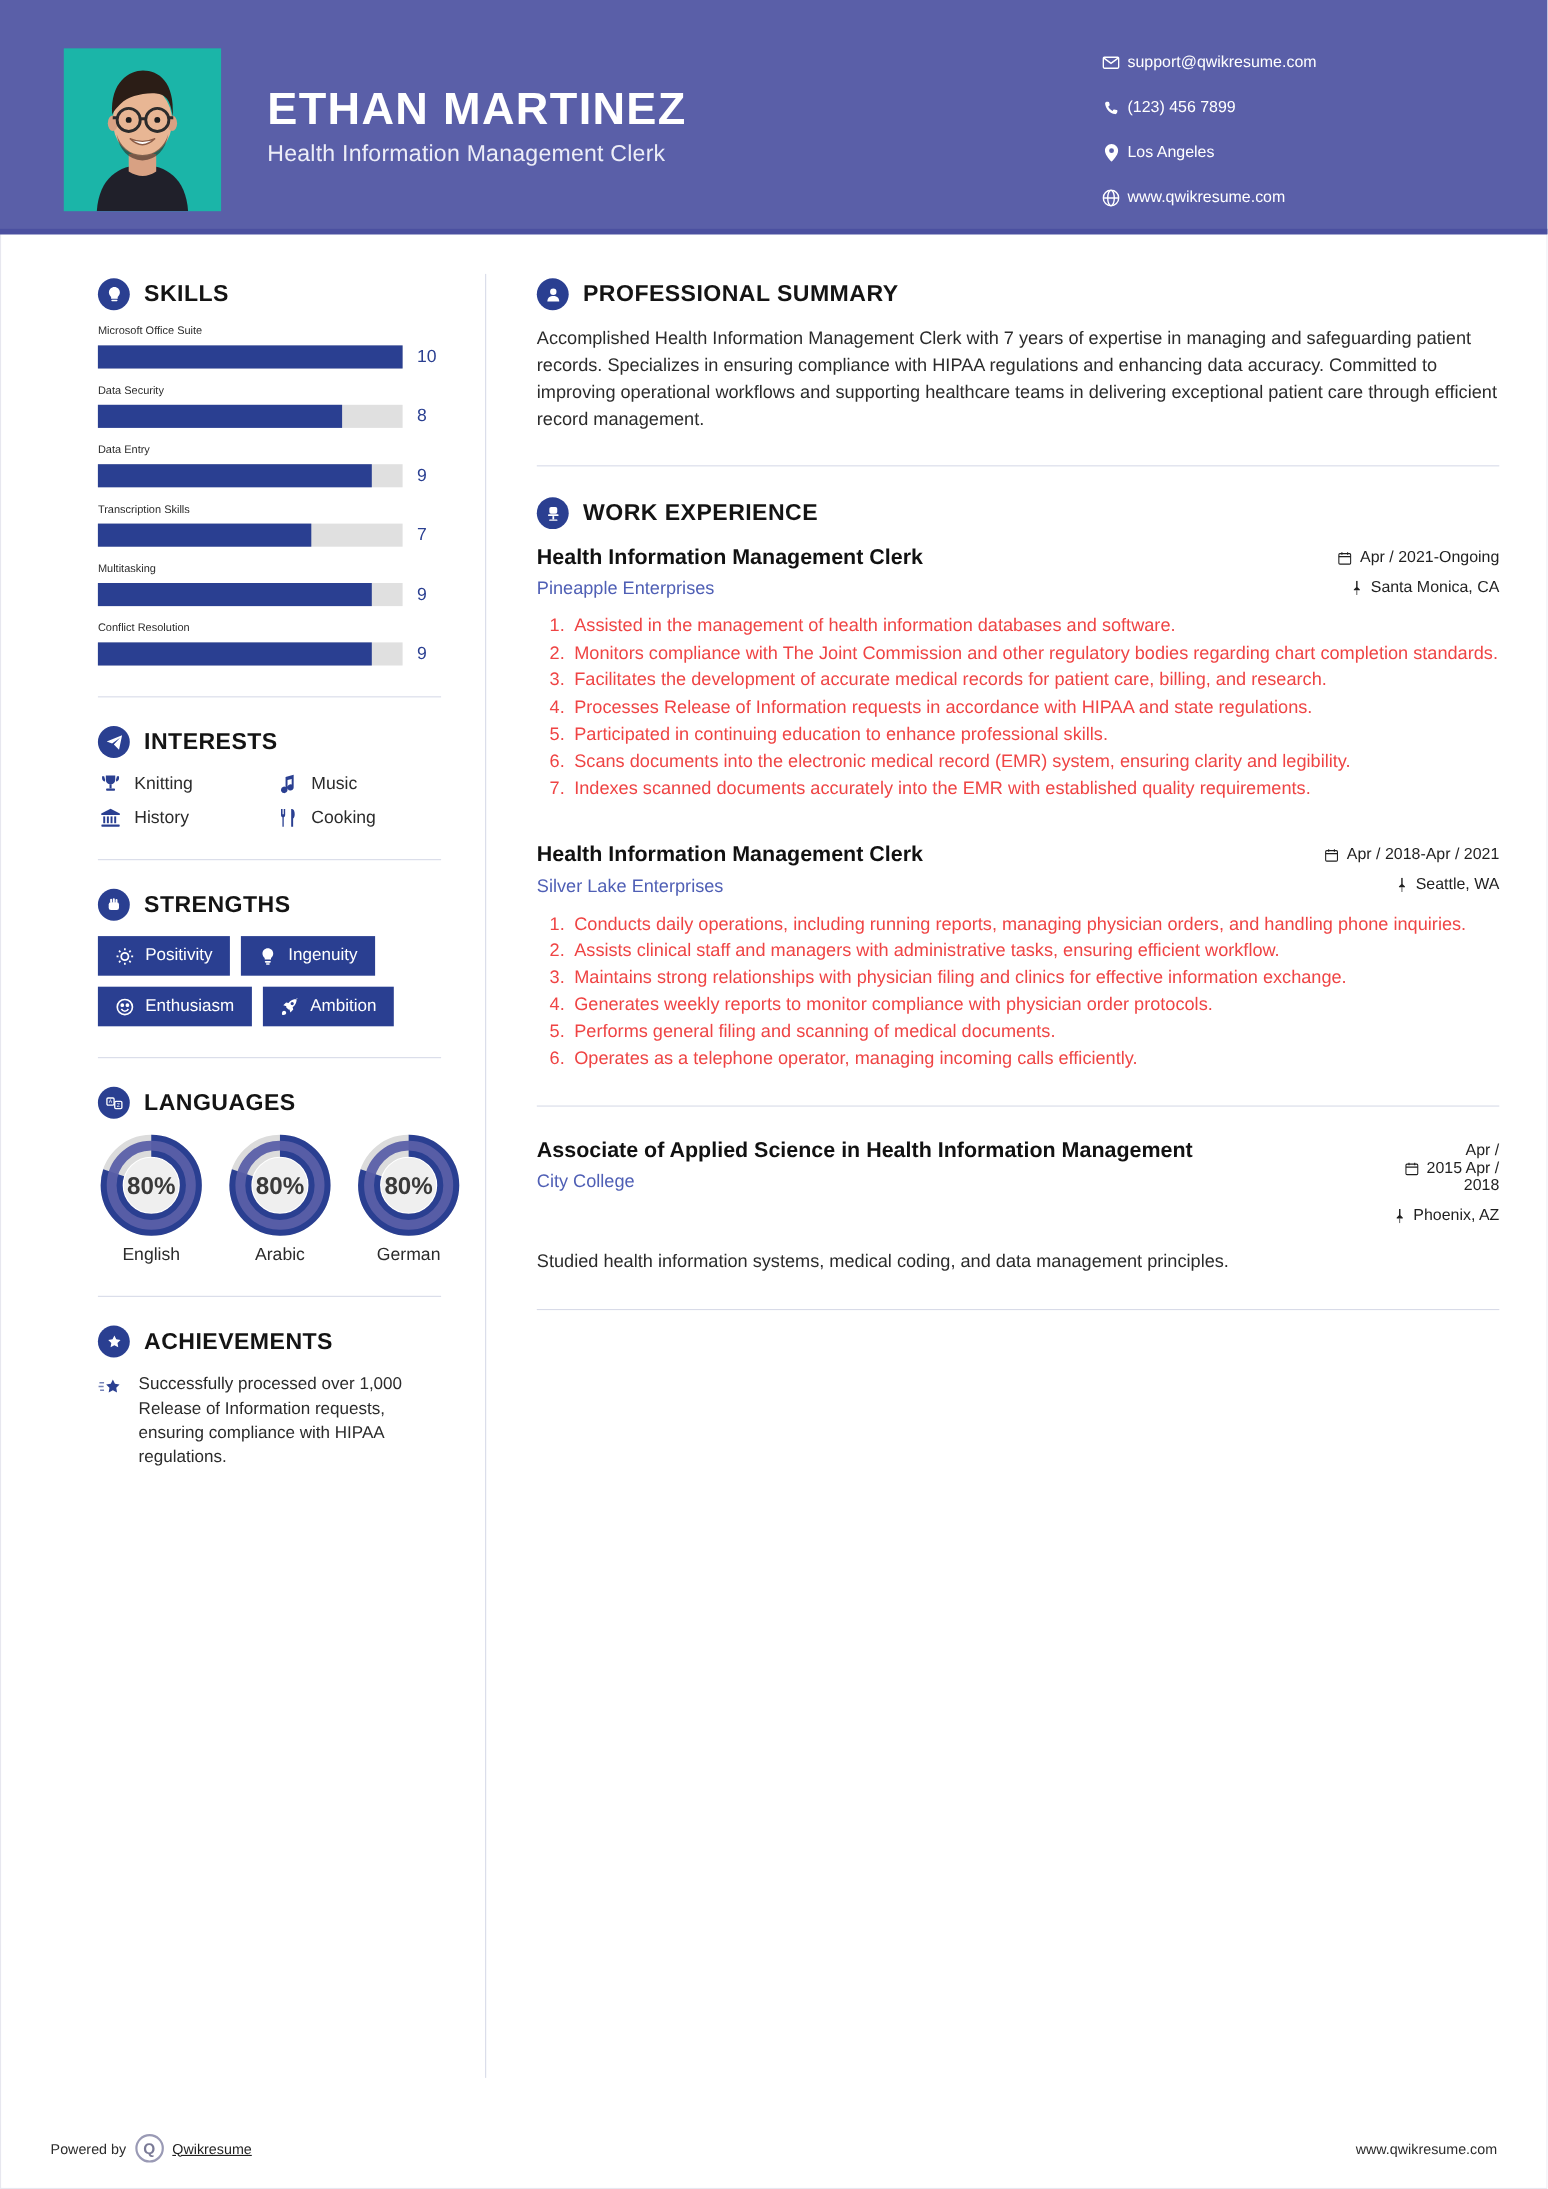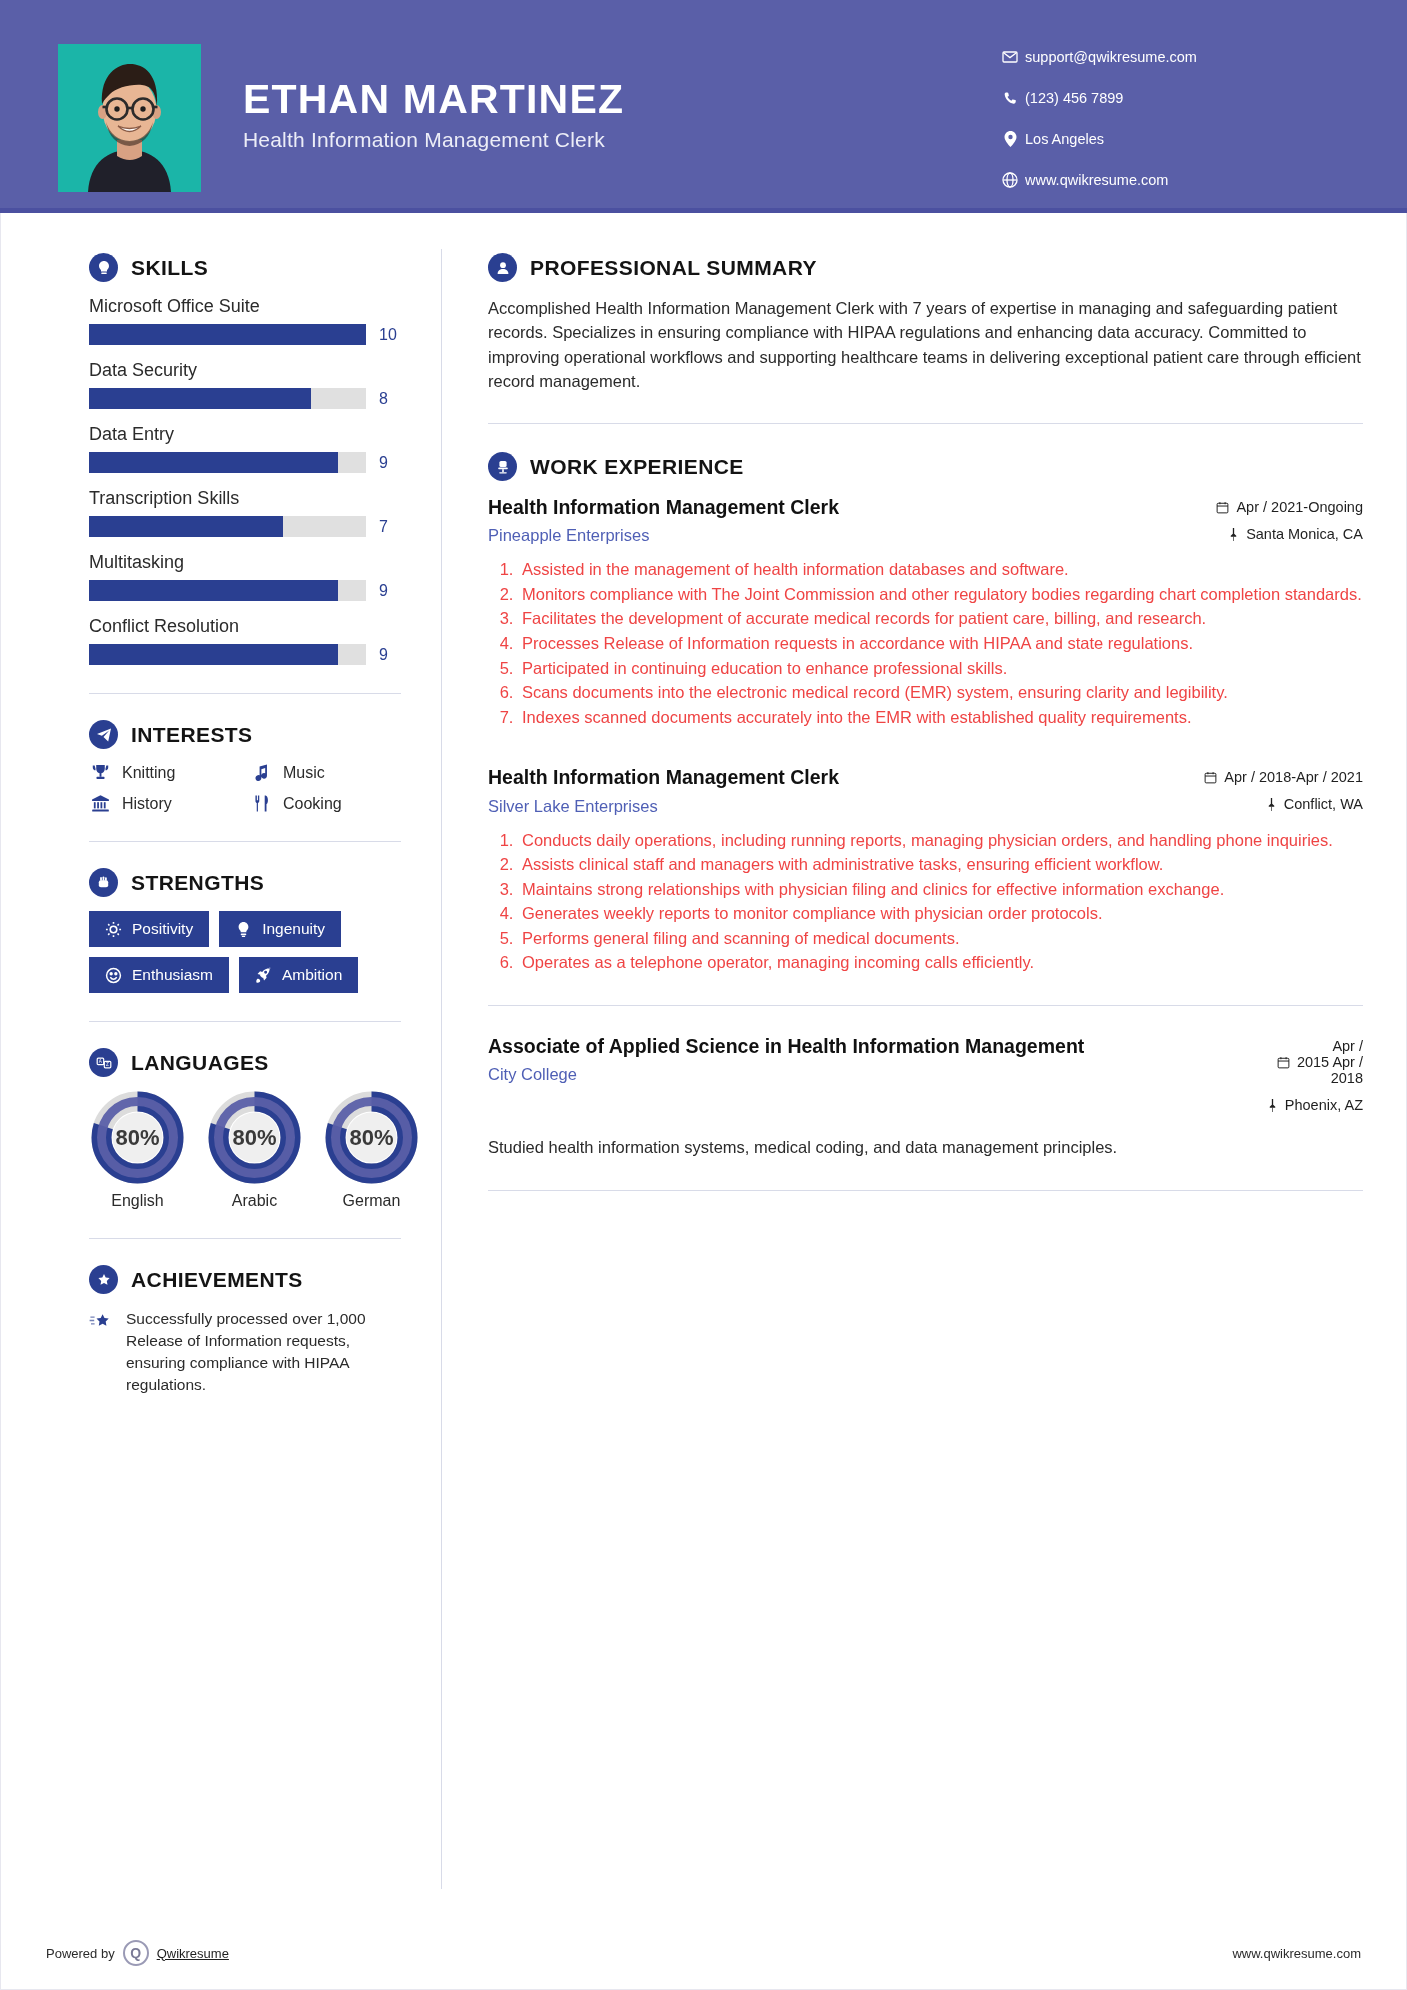--- a/index.html
+++ b/index.html
@@ -83,21 +83,21 @@
   .sec-title{
     font-size:21px; font-weight:700; letter-spacing:.4px; color:#141414;
   }
   .main .sec-title{ font-size:21px; }
 
   .hr{ height:1px; background:#d8dbe8; margin:28px 0 26px; }
   .main .hr{ margin:30px 0 28px; }
 
   
   .skill{ margin-bottom:15px; }
-  .skill-name{ font-size:18px; color:#2b2b2b; margin-bottom:7px; }
+  .skill-name{ font-size:10px; color:#2b2b2b; margin-bottom:7px; }
   .skill-row{ display:flex; align-items:center; gap:13px; }
   .track{ flex:1 1 auto; height:21px; background:#e0e0e0; position:relative; }
   .fill{ position:absolute; left:0; top:0; bottom:0; background:#2a3f91; }
   .skill-val{ width:22px; flex:0 0 22px; font-size:16px; color:#2a3f91; }
 
   
   .interests-grid{
     display:grid; grid-template-columns:1fr 1fr; row-gap:12px; column-gap:10px;
     margin-top:4px;
   }
@@ -611,21 +611,21 @@
                     </span>
           <span>Apr / 2018-Apr / 2021</span>
         </div>
         <div class="meta">
           <span class="ico">
                       <svg width="11" height="13" viewBox="0 0 12 16" fill="#1f1f1f">
                         <path d="M5.2 0h1.6v7.2l2.6 2.4v1.1H2.6V9.6l2.6-2.4Z"></path>
                         <path d="M5.6 10.7h.8V16h-.8Z"></path>
                       </svg>
                     </span>
-          <span>Conflict, WA</span>
+          <span>Seattle, WA</span>
         </div>
       </div>
     </div>
     <ol class="duties">
       <li>Conducts daily operations, including running reports, managing physician orders, and handling phone inquiries.</li>
                 <li>Assists clinical staff and managers with administrative tasks, ensuring efficient workflow.</li>
                 <li>Maintains strong relationships with physician filing and clinics for effective information exchange.</li>
                 <li>Generates weekly reports to monitor compliance with physician order protocols.</li>
                 <li>Performs general filing and scanning of medical documents.</li>
                 <li>Operates as a telephone operator, managing incoming calls efficiently.</li>

